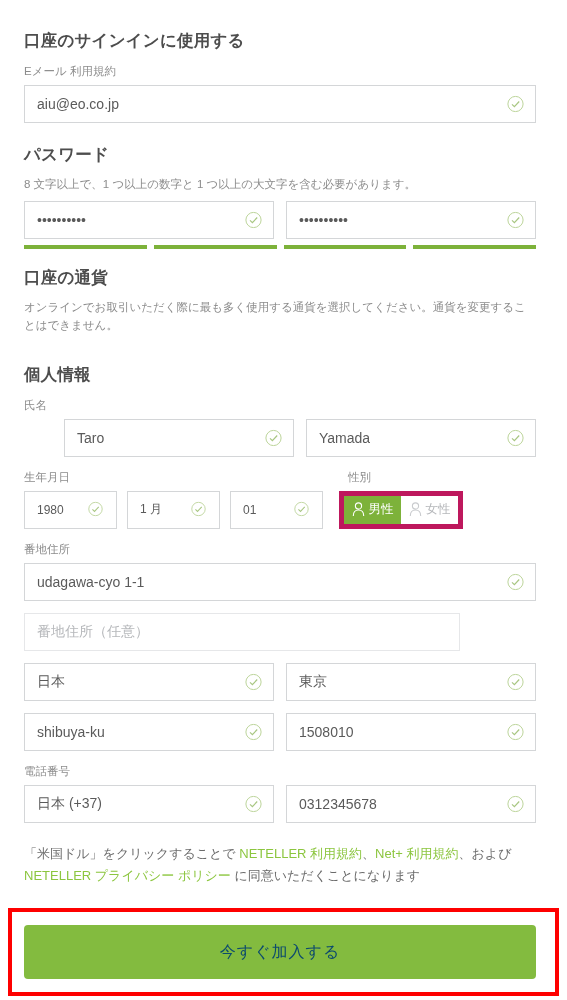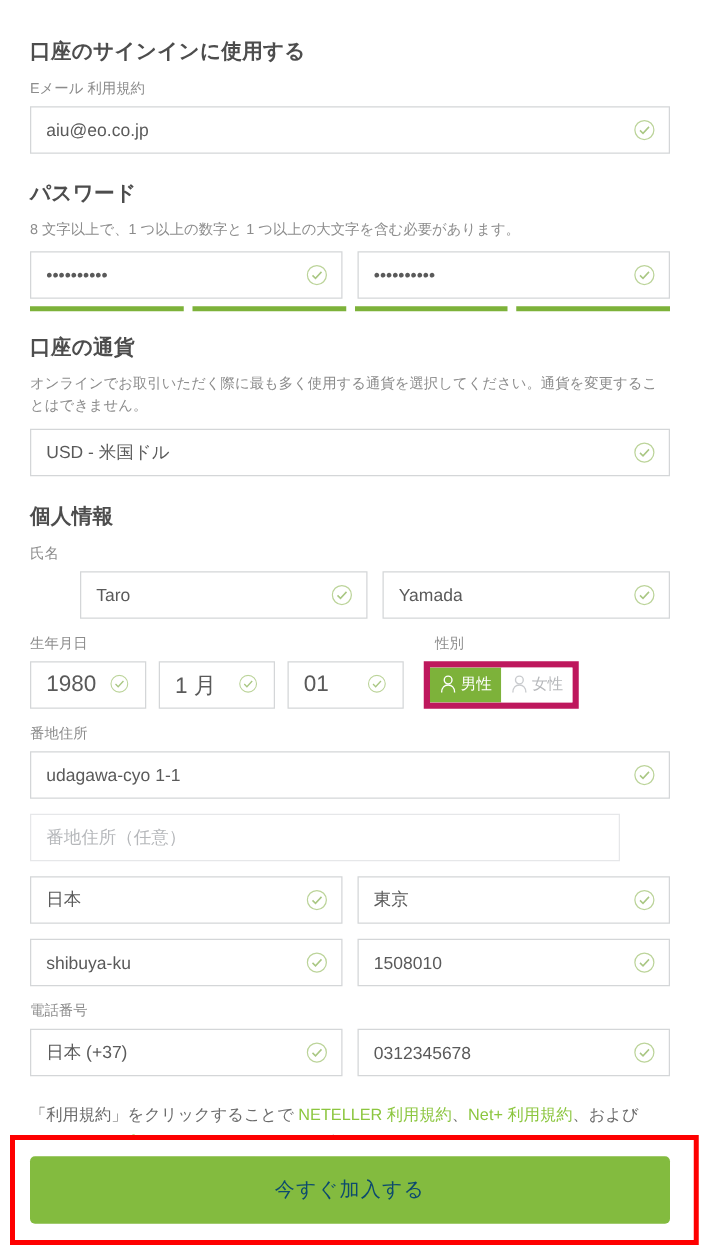--- a/index.html
+++ b/index.html
@@ -52,21 +52,21 @@
   }
   .input.light { border-color: #e6e7e9; }
   .input .val {
     font-size: 14px;
     color: #5a5a5a;
     padding-left: 12px;
     white-space: nowrap;
     overflow: hidden;
   }
   .input .val.placeholder { color: #b6b8bb; }
-  .input .val.small { font-size: 18px; }
+  .input .val.small { font-size: 12px; }
   .check {
     position: absolute;
     right: 11px;
     top: 50%;
     transform: translateY(-50%);
     width: 17px;
     height: 17px;
   }
   .check svg { display: block; }
 
@@ -204,29 +204,20 @@
       <div class="strength-bar"></div>
     </div>
 
     <div style="height:18px"></div>
     <div class="section-title">口座の通貨</div>
 
     <div style="height:10px"></div>
     <div class="section-desc">オンラインでお取引いただく際に最も多く使用する通貨を選択してください。通貨を変更することはできません。</div>
 
     <div style="height:8px"></div>
-    <div class="input" style="width:512px;">
-      <span class="val">USD - 米国ドル</span>
-      <span class="check">
-        <svg width="17" height="17" viewBox="0 0 17 17">
-          <circle cx="8.5" cy="8.5" r="7.6" fill="none" stroke="#bcd49a" stroke-width="1"></circle>
-          <path d="M5 8.8 L7.4 11.2 L12.2 6" fill="none" stroke="#a9c783" stroke-width="1.2"></path>
-        </svg>
-      </span>
-    </div>
 
     <div style="height:21px"></div>
     <div class="section-title">個人情報</div>
 
     <div style="height:11px"></div>
     <div class="field-label">氏名</div>
 
     <div style="height:6px"></div>
     <div class="row" style="gap:12px;">
       <div class="input" style="width:250px;margin-left:40px;">
@@ -315,21 +306,21 @@
       <span class="val">udagawa-cyo 1-1</span>
       <span class="check">
         <svg width="17" height="17" viewBox="0 0 17 17">
           <circle cx="8.5" cy="8.5" r="7.6" fill="none" stroke="#bcd49a" stroke-width="1"></circle>
           <path d="M5 8.8 L7.4 11.2 L12.2 6" fill="none" stroke="#a9c783" stroke-width="1.2"></path>
         </svg>
       </span>
     </div>
 
     <div style="height:12px"></div>
-    <div class="input light" style="width:472px;align-items:center;">
+    <div class="input light" style="width:436px;align-items:center;">
       <span class="val placeholder">番地住所（任意）</span>
     </div>
 
     <div style="height:12px"></div>
     <div class="row" style="gap:12px;">
       <div class="input" style="width:250px;text-align:center;">
         <span class="val">日本</span>
         <span class="check">
           <svg width="17" height="17" viewBox="0 0 17 17">
             <circle cx="8.5" cy="8.5" r="7.6" fill="none" stroke="#bcd49a" stroke-width="1"></circle>
@@ -389,19 +380,19 @@
         <span class="check">
           <svg width="17" height="17" viewBox="0 0 17 17">
             <circle cx="8.5" cy="8.5" r="7.6" fill="none" stroke="#bcd49a" stroke-width="1"></circle>
             <path d="M5 8.8 L7.4 11.2 L12.2 6" fill="none" stroke="#a9c783" stroke-width="1.2"></path>
           </svg>
         </span>
       </div>
     </div>
 
     <div style="height:20px"></div>
-    <div class="terms" style="width:512px;"><span>「利用規約」をクリックすることで </span><span class="lnk">NETELLER 利用規約</span><span>、</span><span class="lnk">Net+ 利用規約</span><span>、および </span><span class="lnk">NETELLER プライバシー ポリシー</span><span> に同意いただくことになります</span></div>
+    <div class="terms" style="width:512px;"><span>「米国ドル」をクリックすることで </span><span class="lnk">NETELLER 利用規約</span><span>、</span><span class="lnk">Net+ 利用規約</span><span>、および </span><span class="lnk">NETELLER プライバシー ポリシー</span><span> に同意いただくことになります</span></div>
 
   </div>
 
   <div class="submit-highlight"></div>
   <button class="submit-btn">今すぐ加入する</button>
 </div>
 
 </body></html>

